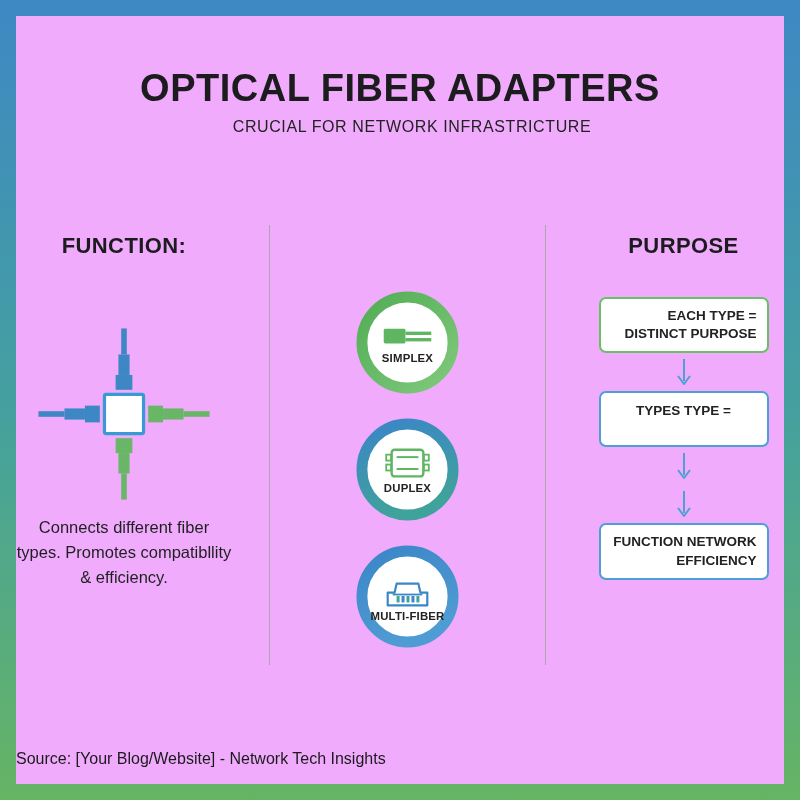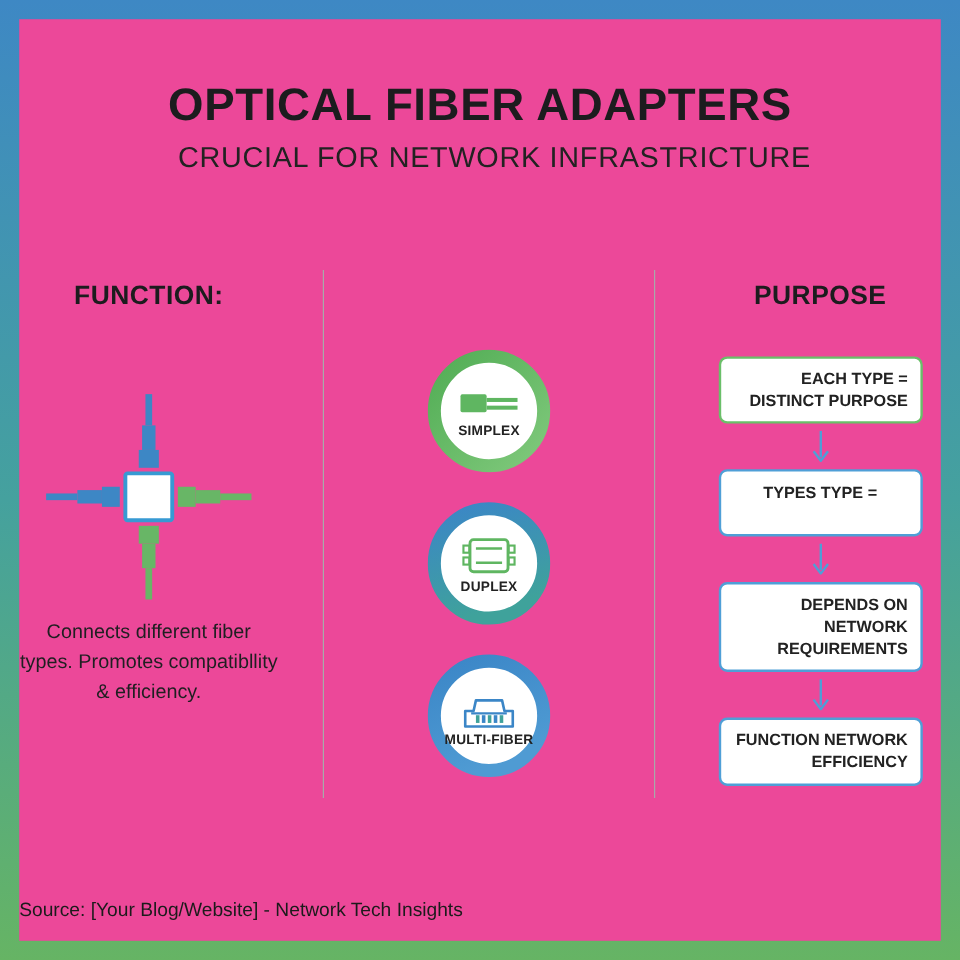--- a/index.html
+++ b/index.html
@@ -3,29 +3,29 @@
 <meta charset="utf-8">
 <style>
   html,body{margin:0;padding:0;}
   body{
     width:800px;height:800px;position:relative;overflow:hidden;
     font-family:"Liberation Sans","DejaVu Sans",sans-serif;
     background:linear-gradient(180deg,#3e88c4 0%,#45a19e 52%,#66b464 100%);
   }
   .card{
     position:absolute;left:16px;top:16px;width:768px;height:768px;
-    background:#ec4899;box-sizing:border-box;
+    background:#f0abfc;box-sizing:border-box;
   }
   header{ text-align:center; padding-top:52px; }
   h1{
     margin:0;font-size:38px;line-height:1.1;font-weight:700;
     letter-spacing:0.5px;color:#1c1c1e;
   }
   .subtitle{
-    margin-top:8px;font-size:24px;font-weight:500;letter-spacing:0.6px;color:#222;padding-left:24px;
+    margin-top:8px;font-size:16px;font-weight:500;letter-spacing:0.6px;color:#222;padding-left:24px;
   }
   .columns{
     position:absolute;left:0;top:209px;width:768px;height:440px;
     display:flex;flex-direction:row;gap:37px;
   }
   .divider{ width:1px;background:#a9a9a9; }
   .col{ flex:1;display:flex;flex-direction:column;align-items:center; }
   .col h2{
     margin:8px 0 0 0;font-size:22px;font-weight:700;color:#1c1c1e;letter-spacing:0.4px;
   }
@@ -171,21 +171,20 @@
           <polyline points="2,17 8,25 14,17" fill="none" stroke="#4f9fd7" stroke-width="2" stroke-linejoin="round"></polyline>
         </svg>
 
         <div class="step-box top-text">TYPES TYPE =</div>
 
         <svg class="flow-arrow" width="16" height="26" viewBox="0 0 16 26">
           <line x1="8" y1="0" x2="8" y2="22" stroke="#4f9fd7" stroke-width="2"></line>
           <polyline points="2,17 8,25 14,17" fill="none" stroke="#4f9fd7" stroke-width="2" stroke-linejoin="round"></polyline>
         </svg>
 
-        <div class="step-box">DEPENDS ON NETWORK REQUIREMENTS</div>
 
         <svg class="flow-arrow" width="16" height="26" viewBox="0 0 16 26">
           <line x1="8" y1="0" x2="8" y2="22" stroke="#4f9fd7" stroke-width="2"></line>
           <polyline points="2,17 8,25 14,17" fill="none" stroke="#4f9fd7" stroke-width="2" stroke-linejoin="round"></polyline>
         </svg>
 
         <div class="step-box">FUNCTION NETWORK EFFICIENCY</div>
 
       </div>
     </section>

